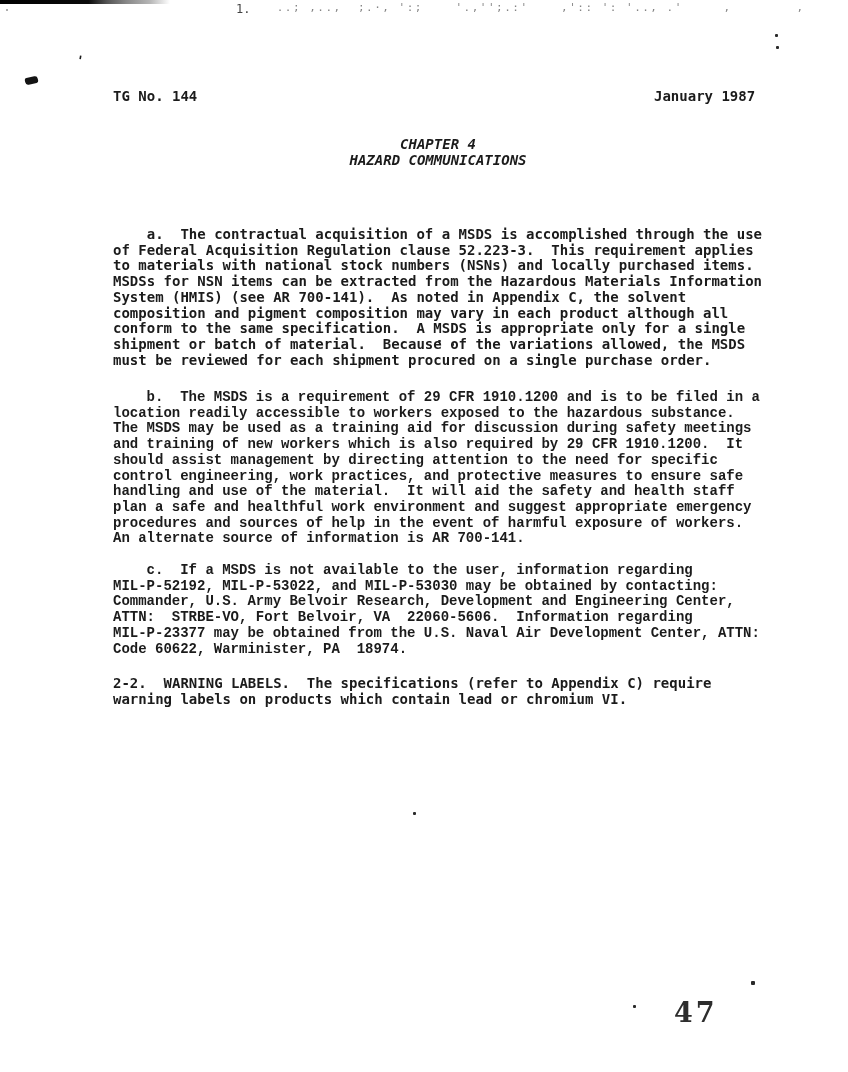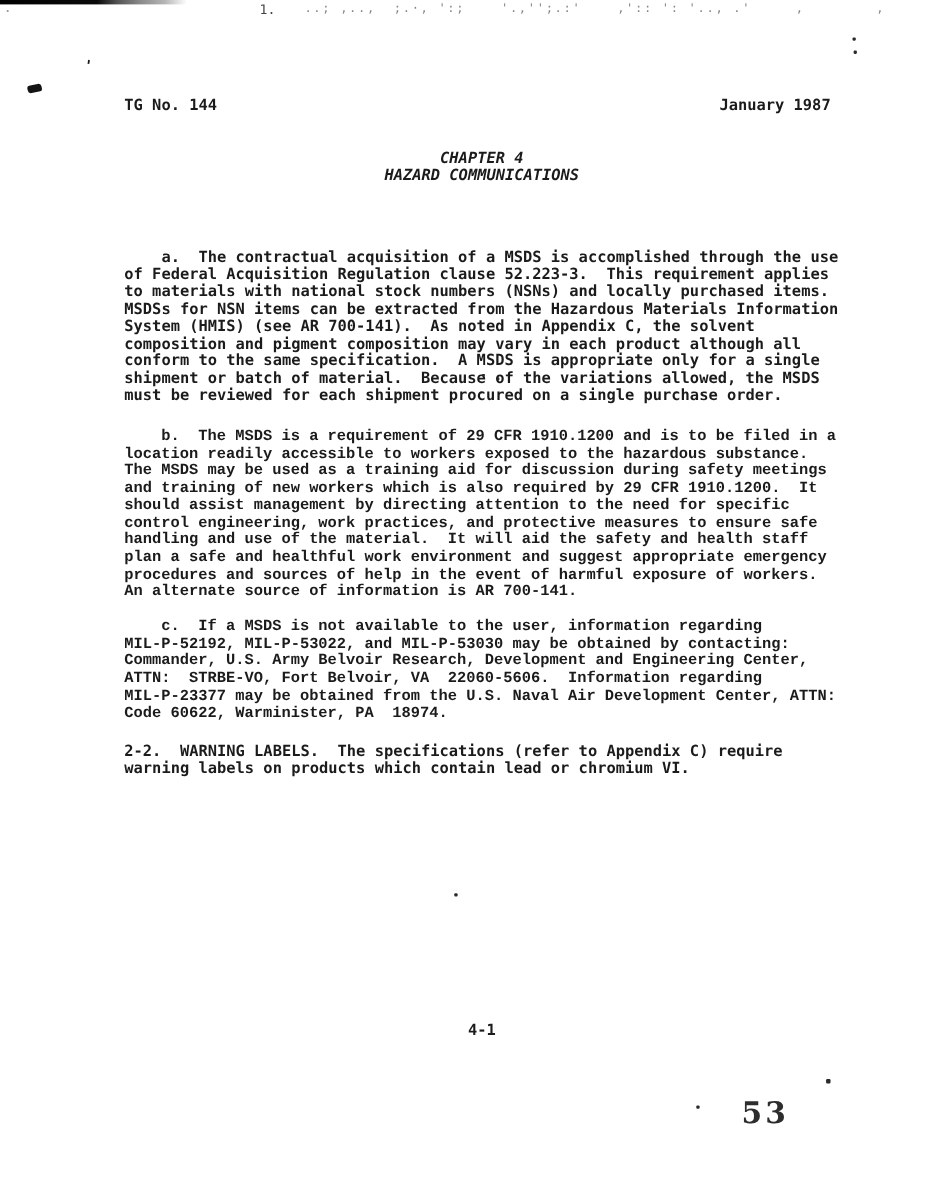--- a/index.html
+++ b/index.html
@@ -109,18 +109,17 @@
 Code 60622, Warminister, PA  18974.</div>
 
   <div class="speck" style="left:452px; top:343px; width:2px; height:3px;"></div>
   <div class="speck" style="left:438px; top:340px; width:3px; height:2px;"></div>
 
   <div class="mono abs body-left" style="top:676px;">2-2.  WARNING LABELS.  The specifications (refer to Appendix C) require
 warning labels on products which contain lead or chromium VI.</div>
 
   <div class="speck" style="left:413px; top:812px; width:3px; height:3px;"></div>
 
-  <div class="mono abs col-center" style="top:930px;">4-1</div>
   <div class="speck" style="left:633px; top:1005px; width:3px; height:3px;"></div>
   <div class="speck" style="left:751px; top:981px; width:4px; height:4px;"></div>
-  <div class="scan-num">53</div>
+  <div class="scan-num">47</div>
 
 </div>
 
 </body></html>

